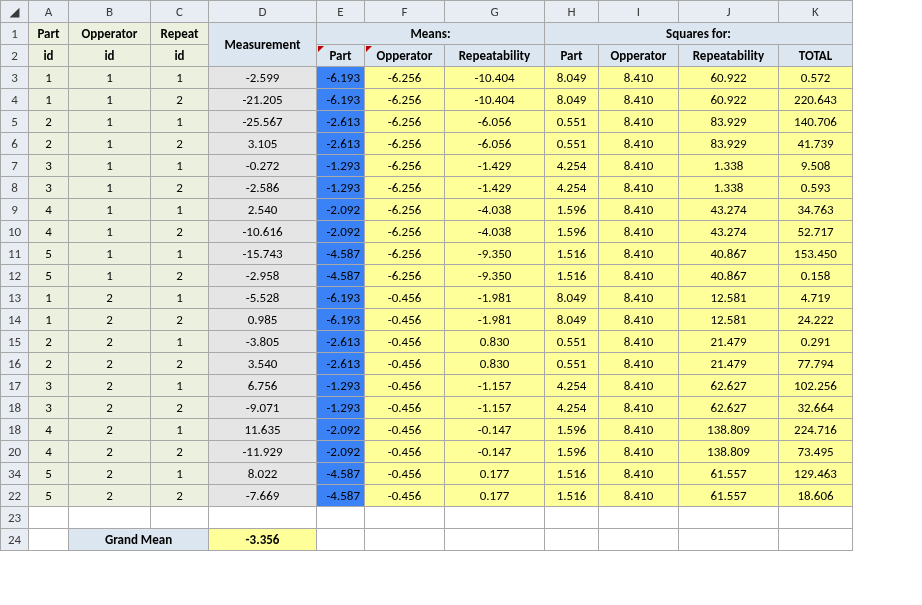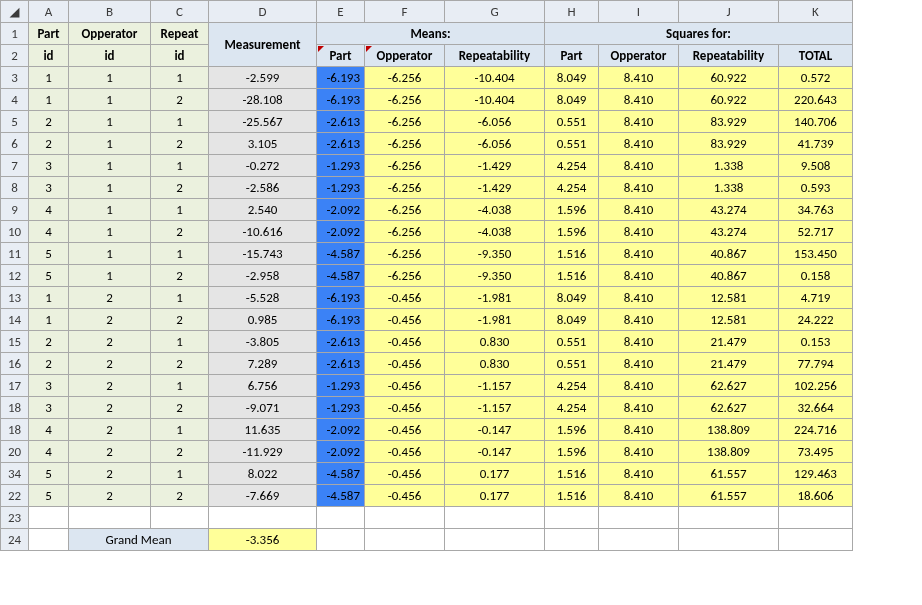--- a/index.html
+++ b/index.html
@@ -6,21 +6,21 @@
   .sheet{border-collapse:collapse;table-layout:fixed}
   .sheet td,.sheet th{border:1px solid #a8a8a8;padding:2px 4px;height:22px;box-sizing:border-box;overflow:hidden;white-space:nowrap;text-overflow:clip}
   .colhdr{background:#e8edf4;text-align:center;font-weight:normal;color:#3b3b3b}
   .rowhdr{background:#e8edf4;text-align:center;font-weight:normal;color:#3b3b3b;width:28px}
   .hdr-blue{background:#dce6f1;font-weight:bold;text-align:center}
   .hdr-green{background:#ebf1de;font-weight:bold;text-align:center}
   .g{background:#ebf1de;text-align:center}
   .w{background:#e5e5e5;text-align:center}
   .y{background:#ffff99;text-align:center}
   .y-r{background:#3b82f6;text-align:right;padding-right:8px}
-  .bold{font-weight:normal}
+  .bold{font-weight:bold}
   .empty{background:#fff}
   .tri{position:relative}
   .tri::before{content:"";position:absolute;top:1px;left:1px;width:0;height:0;border-top:6px solid #c00000;border-right:6px solid transparent}
   
   .cA{width:40px}.cB{width:82px}.cC{width:58px}.cD{width:108px}
   .cE{width:48px}.cF{width:80px}.cG{width:100px}
   .cH{width:54px}.cI{width:80px}.cJ{width:100px}.cK{width:74px}
 </style>
 </head>
 <body>
@@ -91,21 +91,21 @@
         <td class="y">8.049</td>
         <td class="y">8.410</td>
         <td class="y">60.922</td>
         <td class="y">0.572</td>
       </tr>
       <tr>
         <td class="rowhdr">4</td>
         <td class="g">1</td>
         <td class="g">1</td>
         <td class="g">2</td>
-        <td class="w">-28.108</td>
+        <td class="w">-21.205</td>
         <td class="y-r">-6.193</td>
         <td class="y">-6.256</td>
         <td class="y">-10.404</td>
         <td class="y">8.049</td>
         <td class="y">8.410</td>
         <td class="y">60.922</td>
         <td class="y">220.643</td>
       </tr>
       <tr>
         <td class="rowhdr">5</td>
@@ -252,28 +252,28 @@
         <td class="g">2</td>
         <td class="g">2</td>
         <td class="g">1</td>
         <td class="w">-3.805</td>
         <td class="y-r">-2.613</td>
         <td class="y">-0.456</td>
         <td class="y">0.830</td>
         <td class="y">0.551</td>
         <td class="y">8.410</td>
         <td class="y">21.479</td>
-        <td class="y">0.153</td>
+        <td class="y">0.291</td>
       </tr>
       <tr>
         <td class="rowhdr">16</td>
         <td class="g">2</td>
         <td class="g">2</td>
         <td class="g">2</td>
-        <td class="w">7.289</td>
+        <td class="w">3.540</td>
         <td class="y-r">-2.613</td>
         <td class="y">-0.456</td>
         <td class="y">0.830</td>
         <td class="y">0.551</td>
         <td class="y">8.410</td>
         <td class="y">21.479</td>
         <td class="y">77.794</td>
       </tr>
       <tr>
         <td class="rowhdr">17</td>

